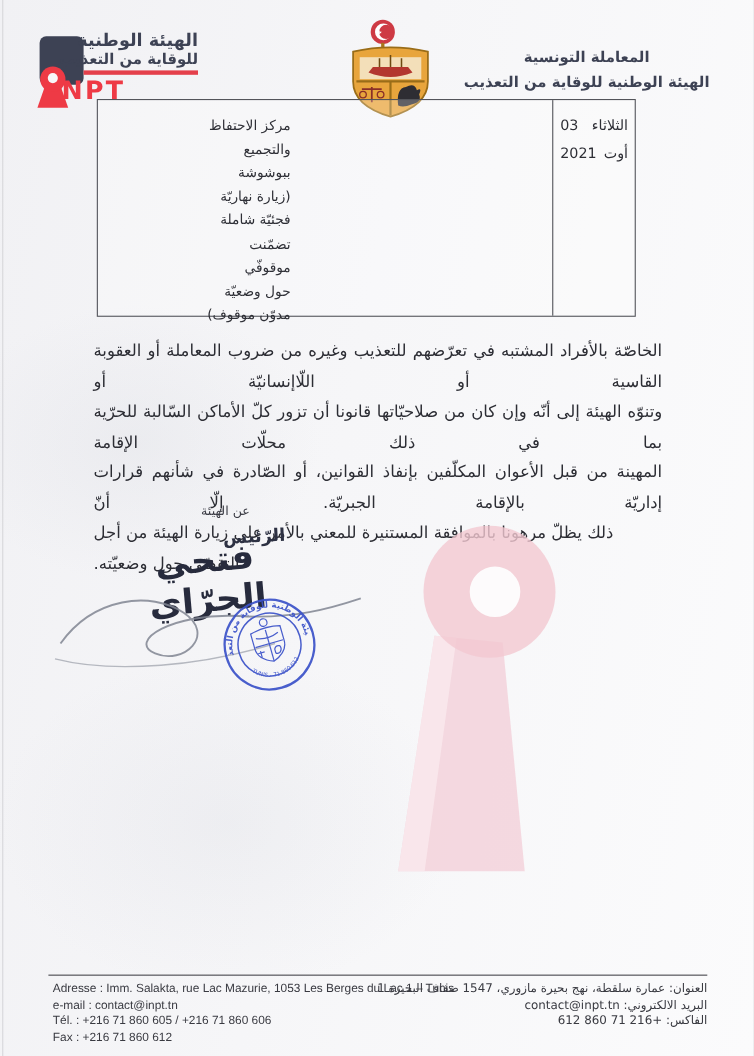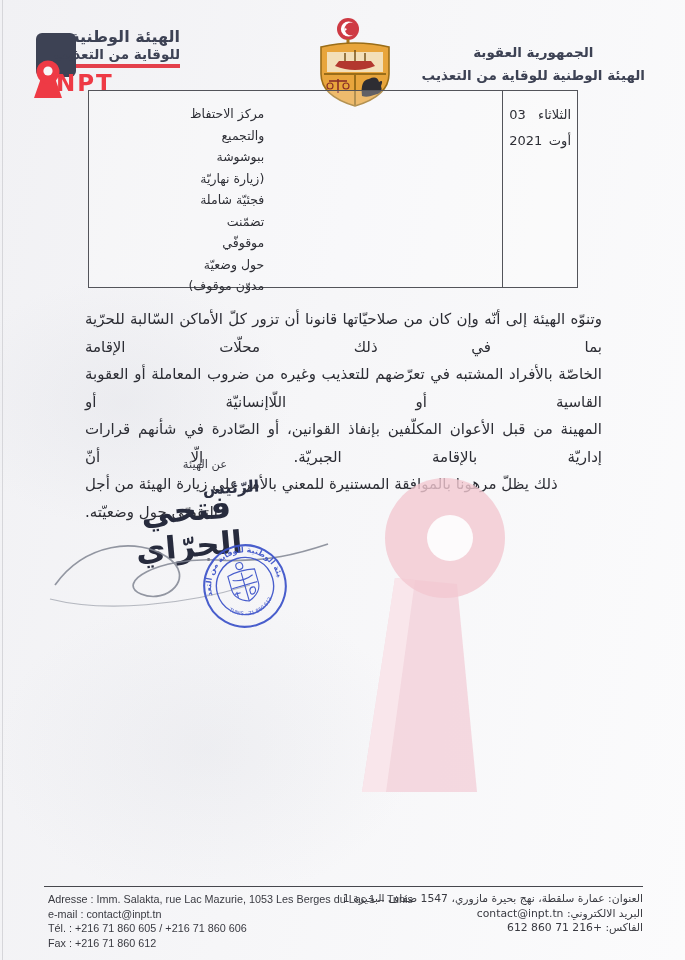--- a/index.html
+++ b/index.html
@@ -87,21 +87,21 @@
     <line x1="8" y1="58" x2="70" y2="58" stroke="#9a6d18" stroke-width="2"></line>
     <line x1="39" y1="58" x2="39" y2="89" stroke="#9a6d18" stroke-width="2"></line>
     <line x1="22" y1="63" x2="22" y2="77" stroke="#8a2f28" stroke-width="1.6"></line>
     <line x1="13" y1="65" x2="31" y2="65" stroke="#8a2f28" stroke-width="1.6"></line>
     <circle cx="14" cy="70" r="3" fill="none" stroke="#8a2f28" stroke-width="1.2"></circle>
     <circle cx="30" cy="70" r="3" fill="none" stroke="#8a2f28" stroke-width="1.2"></circle>
     <path d="M 46 80 Q 44 64 53 63 Q 61 59 63 66 Q 68 63 65 70 Q 68 77 58 79 Q 51 82 46 80 Z" fill="#2e2d33"></path>
   </svg>
 
   <div class="hdr-right">
-    <div class="r1">الجمهورية العقوبة</div>
+    <div class="r1">المعاملة التونسية</div>
     <div class="r2">الهيئة الوطنية للوقاية من التعذيب</div>
   </div>
 
   <div class="visits-table">
     <div class="col col-date">
       <div class="date-row">
         <span>الثلاثاء</span>
         <span>03</span>
       </div>
       <div class="date-row">
@@ -118,22 +118,22 @@
       <div>(زيارة نهاريّة</div>
       <div>فجئيّة شاملة</div>
       <div>تضمّنت موقوفّي</div>
       <div>حول وضعيّة</div>
       <div>مدوّن موقوف)</div>
     </div>
     <div class="col col-e3"></div>
   </div>
 
   <div class="body-text">
+    <div class="jl">الخاصّة بالأفراد المشتبه في تعرّضهم للتعذيب وغيره من ضروب المعاملة أو العقوبة القاسية أو اللّاإنسانيّة أو</div>
     <div class="jl">وتنوّه الهيئة إلى أنّه وإن كان من صلاحيّاتها قانونا أن تزور كلّ الأماكن السّالبة للحرّية بما في ذلك محلّات الإقامة</div>
-    <div class="jl">الخاصّة بالأفراد المشتبه في تعرّضهم للتعذيب وغيره من ضروب المعاملة أو العقوبة القاسية أو اللّاإنسانيّة أو</div>
     <div class="jl">المهينة من قبل الأعوان المكلّفين بإنفاذ القوانين، أو الصّادرة في شأنهم قرارات إداريّة بالإقامة الجبريّة. إلّا أنّ</div>
     <div class="cl">ذلك يظلّ مرهونا بالموافقة المستنيرة للمعني بالأمر على زيارة الهيئة من أجل التقصّي حول وضعيّته.</div>
   </div>
 
   <div class="sig-onbehalf">عن الهيئة</div>
   <div class="sig-title">الرّئيس</div>
   <div class="sig-name">فتحي الجرّاي</div>
 
   <svg class="sig-swoosh" width="290" height="95" viewBox="0 0 290 95">
     <path d="M 10 62 C 40 20 92 14 122 34 C 152 54 122 82 96 71 C 70 60 112 34 172 37 C 222 40 256 30 283 21" fill="none" stroke="#808592" stroke-width="1.7" opacity="0.85"></path>

